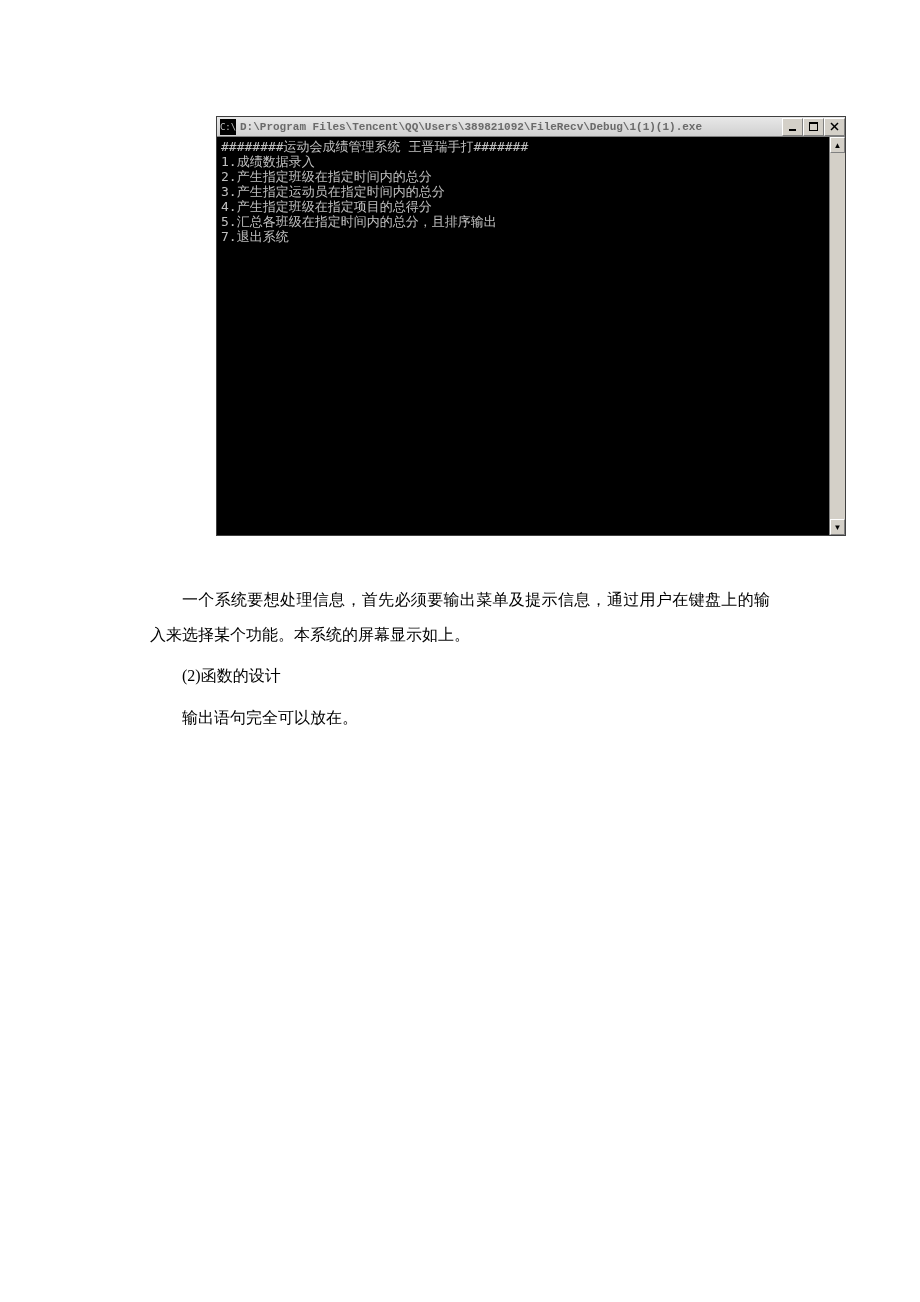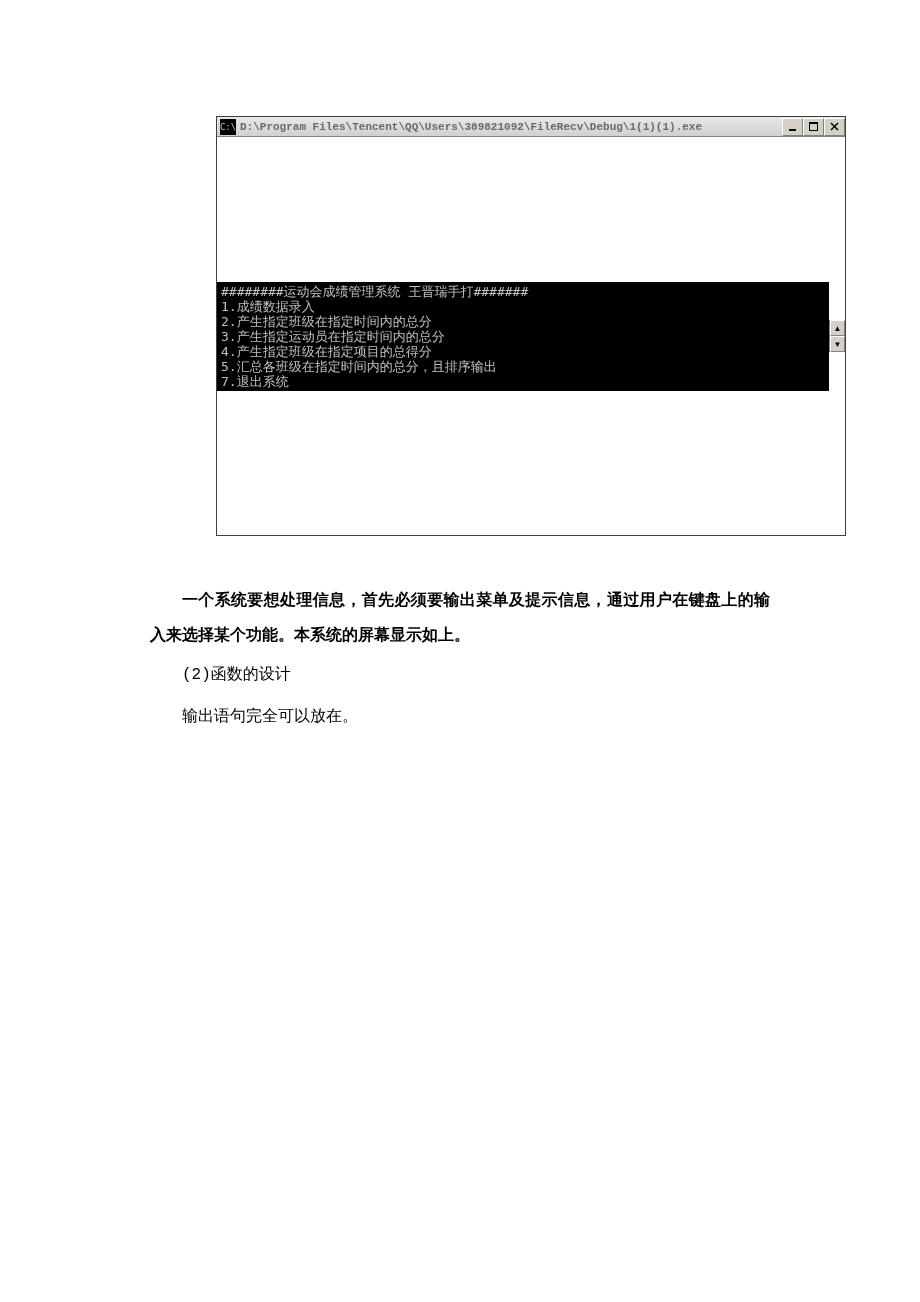--- a/index.html
+++ b/index.html
@@ -68,22 +68,21 @@
     justify-content: center;
     font-family: "Arial", sans-serif;
     font-size: 10px;
     font-weight: bold;
     color: #000;
   }
   .title-btn svg { display: block; }
   .console-body {
     flex: 1;
     display: flex;
-    background: #ffffff;
-    align-items: center;
+    background: #be185d;
   }
   .console-content {
     flex: 1;
     background: #000;
     color: #c0c0c0;
     font-family: "NSimSun", "SimSun", monospace;
     font-size: 13px;
     line-height: 15px;
     padding: 2px 4px;
     white-space: pre;
@@ -115,27 +114,25 @@
     top: 582px;
     width: 620px;
     font-size: 16px;
     color: #000;
     line-height: 2.2;
   }
   .para {
     text-indent: 2em;
     text-align: justify;
     margin-bottom: 2px;
-    font-weight: bold;
   }
   .heading {
     text-indent: 2em;
     margin-top: 6px;
     margin-bottom: 6px;
-    font-family: Liberation Mono, monospace;
   }
 </style>
 </head>
 <body>
 
 <div class="console-window">
   <div class="titlebar">
     <div class="titlebar-icon">C:\</div>
     <div class="titlebar-text">D:\Program Files\Tencent\QQ\Users\389821092\FileRecv\Debug\1(1)(1).exe</div>
     <div class="titlebar-buttons">

